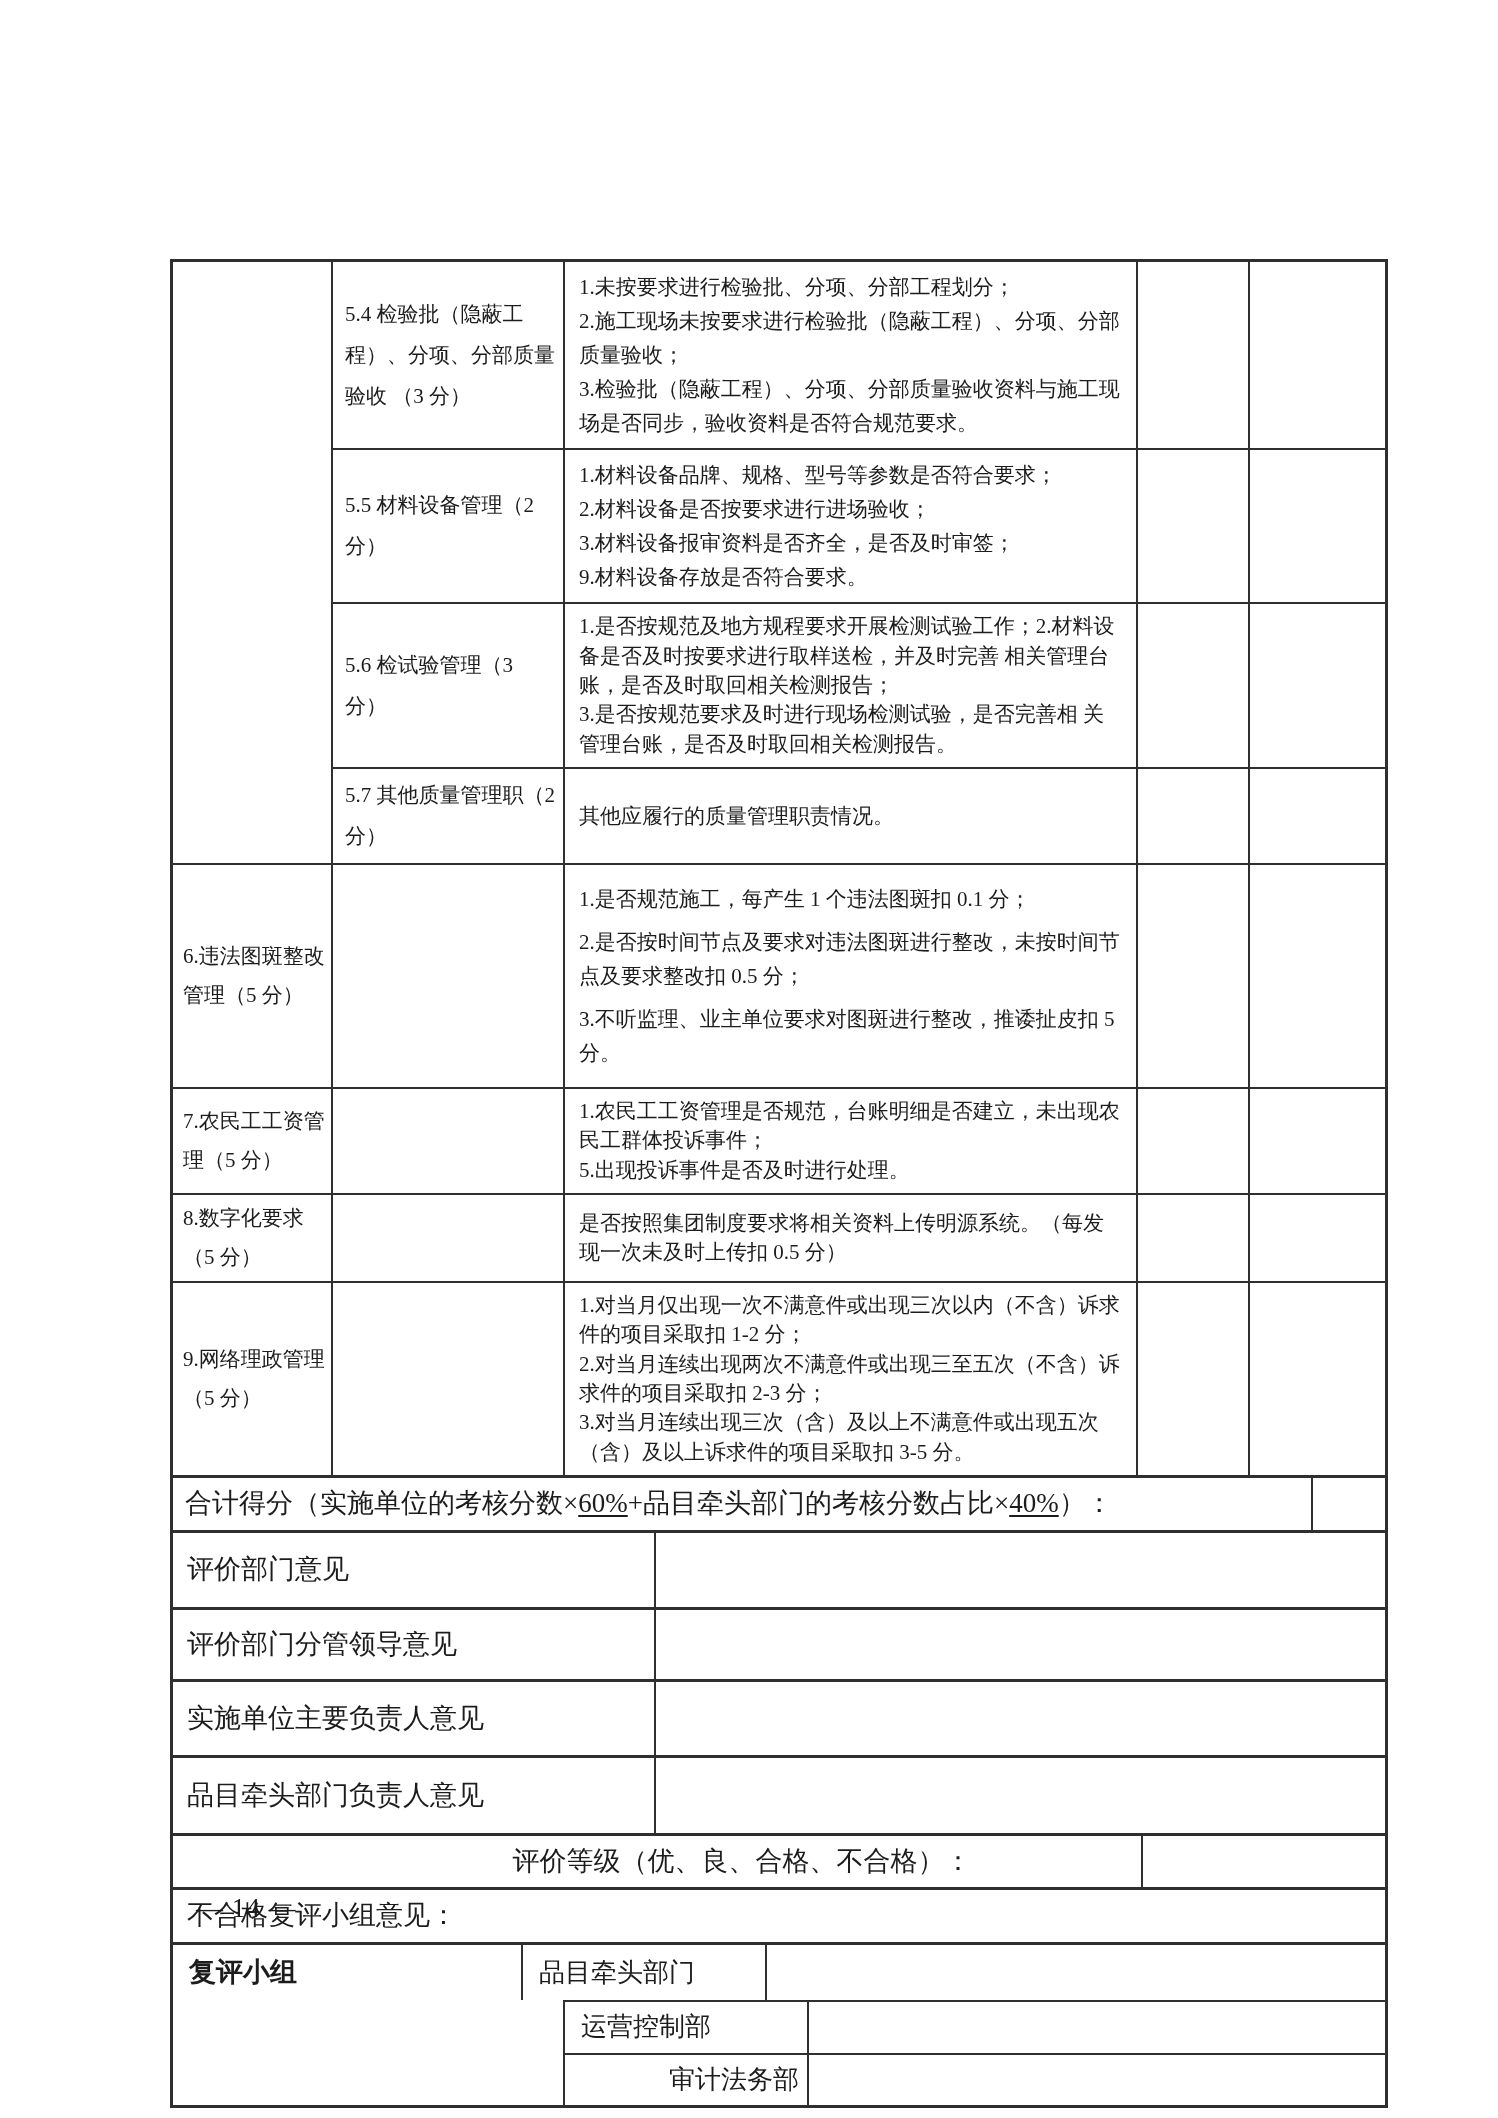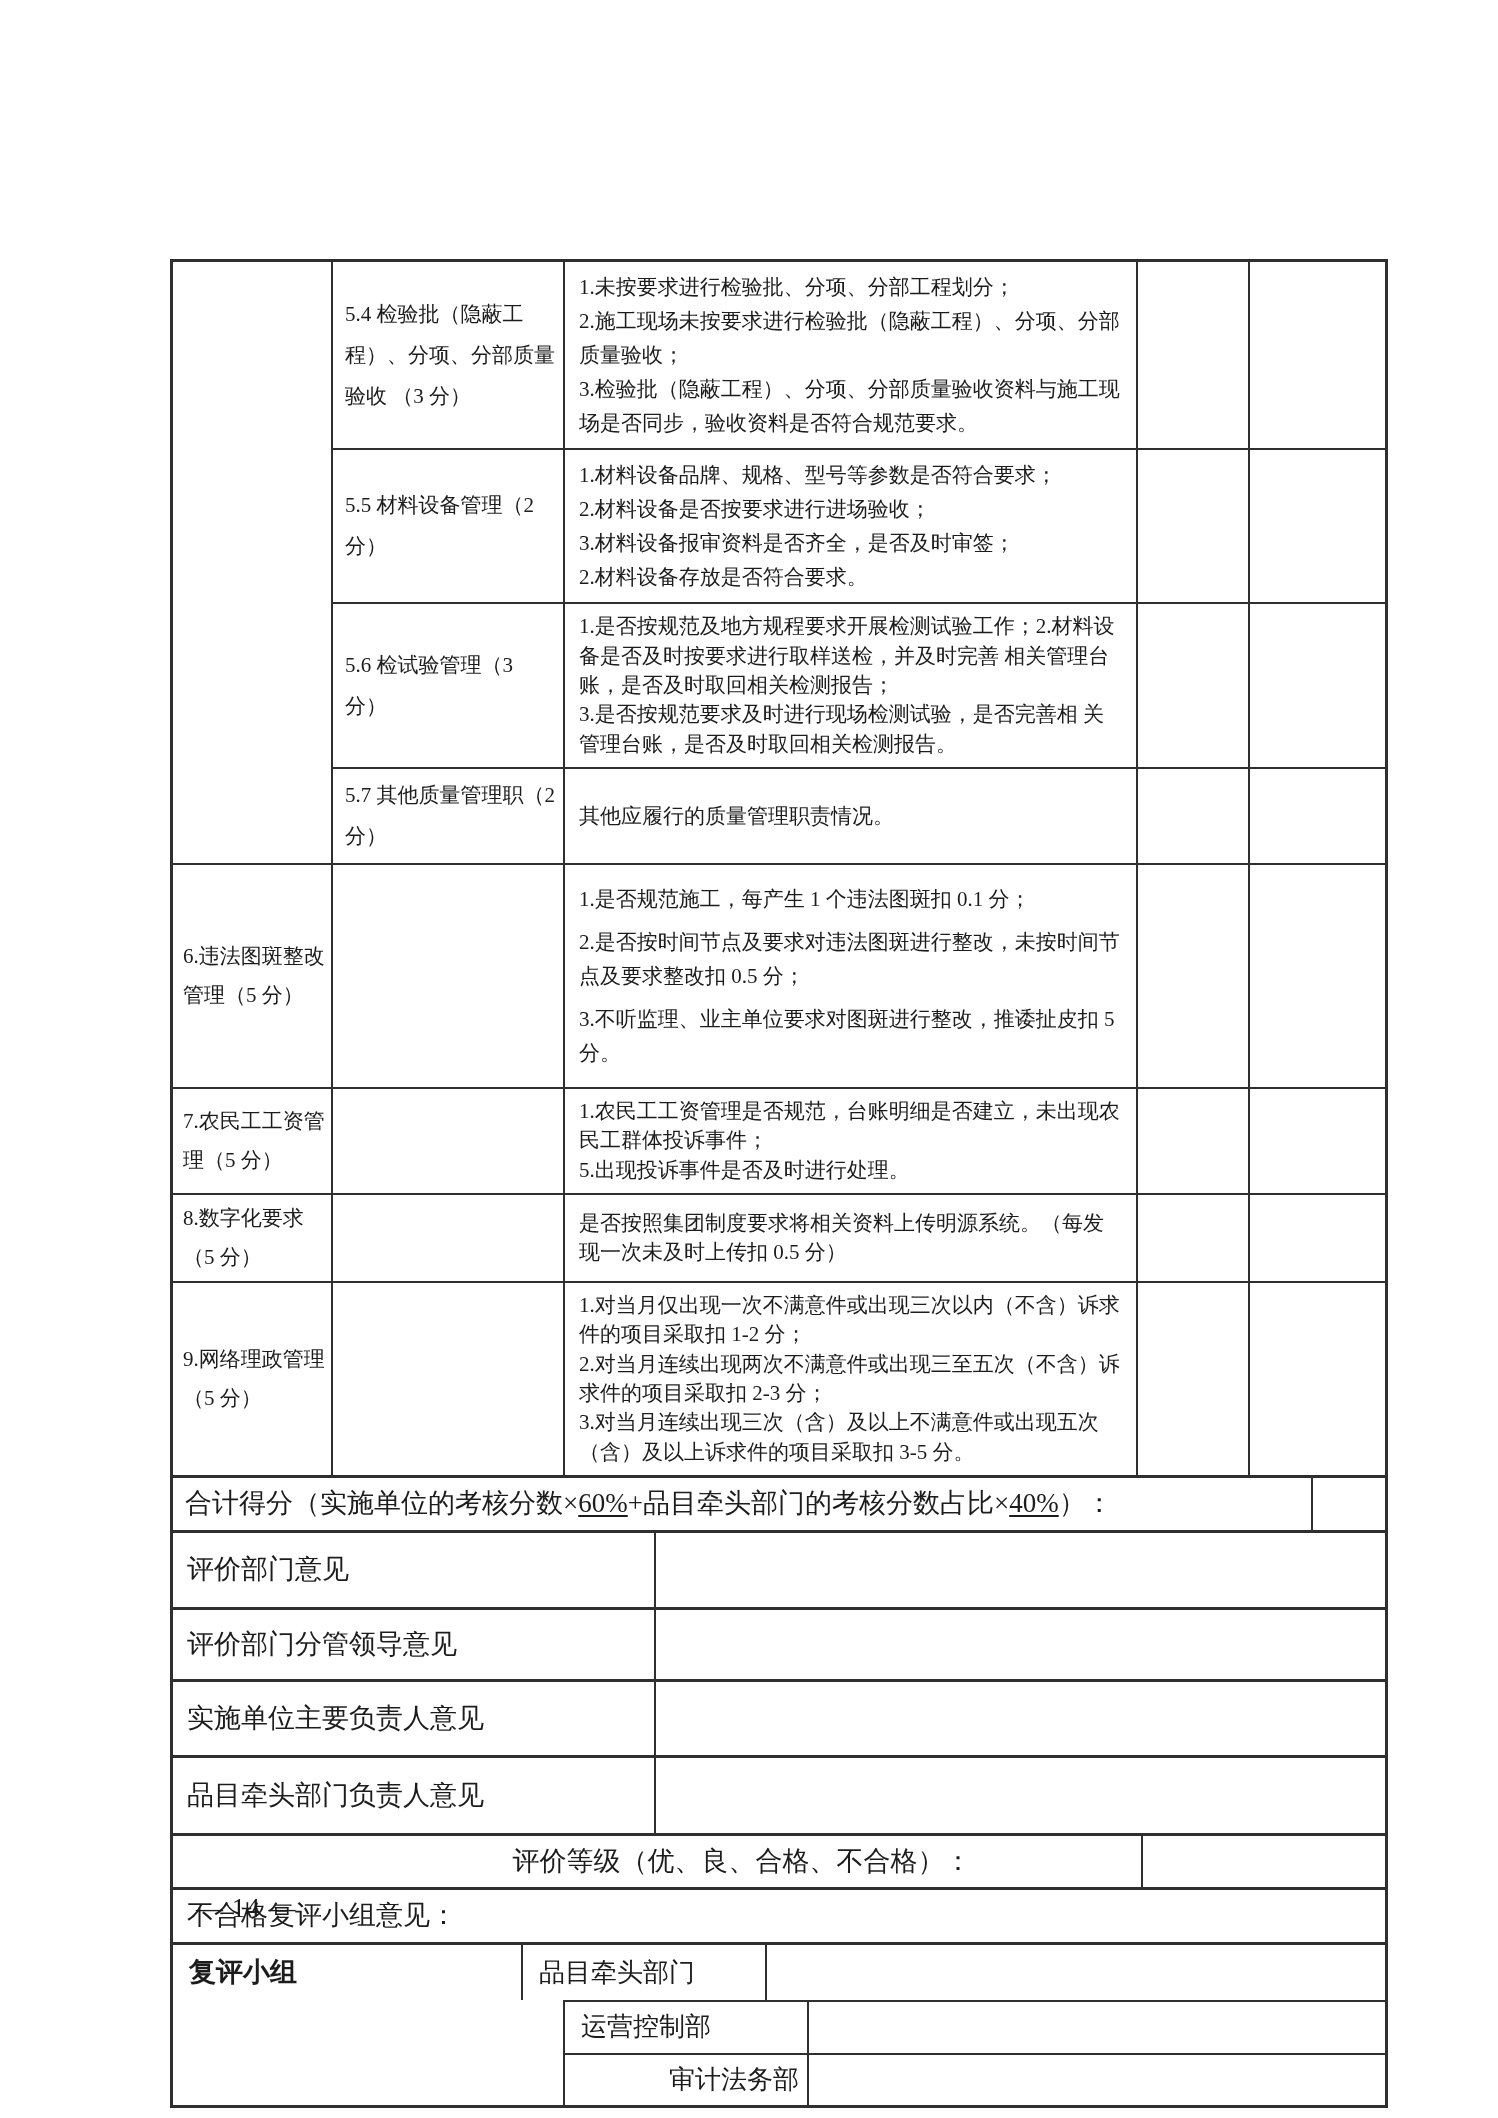--- a/index.html
+++ b/index.html
@@ -91,21 +91,21 @@
     <div class="trow" style="min-height:153px;">
       <div class="tc c1 no-l no-t"></div>
       <div class="tc c2">
         <div class="inner">5.5 材料设备管理（2 分）</div>
       </div>
       <div class="tc c3">
         <div class="inner">
           <p>1.材料设备品牌、规格、型号等参数是否符合要求；</p>
           <p>2.材料设备是否按要求进行进场验收；</p>
           <p>3.材料设备报审资料是否齐全，是否及时审签；</p>
-          <p>2.材料设备存放是否符合要求。</p>
+          <p>9.材料设备存放是否符合要求。</p>
         </div>
       </div>
       <div class="tc c4"></div>
       <div class="tc c5"></div>
     </div>
 
     <div class="trow" style="min-height:142px;">
       <div class="tc c1 no-l no-t"></div>
       <div class="tc c2">
         <div class="inner">5.6 检试验管理（3 分）</div>

